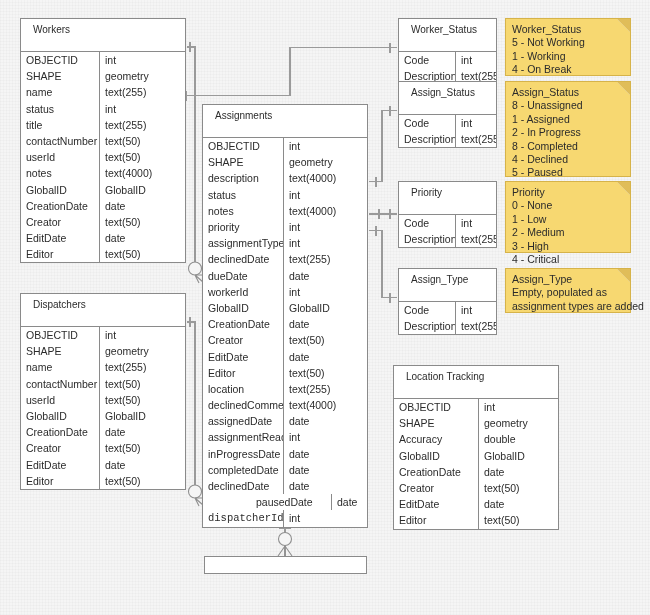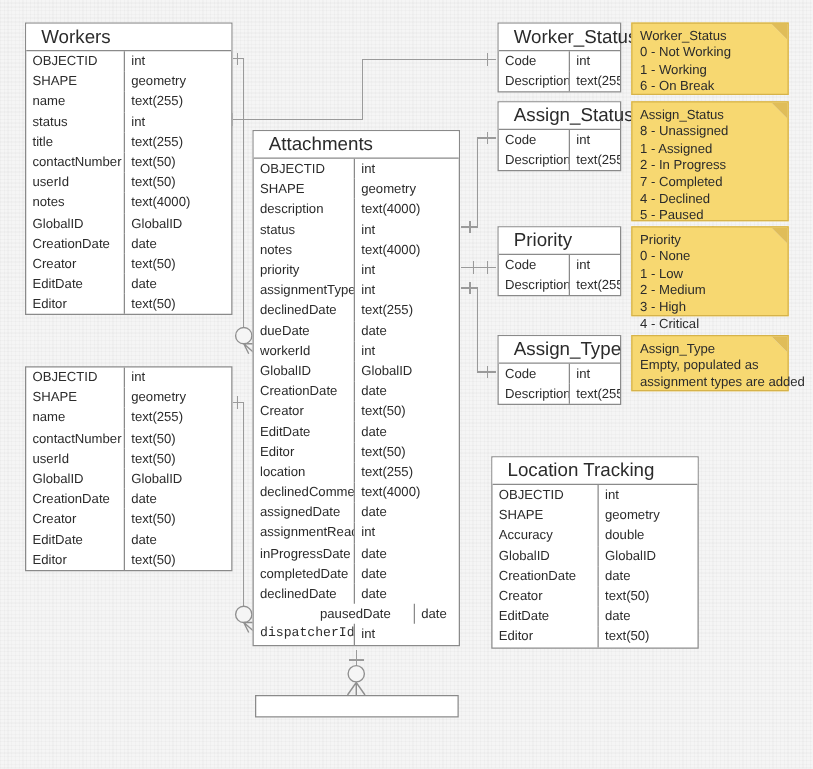--- a/index.html
+++ b/index.html
@@ -22,23 +22,23 @@
   #wires{position:absolute;left:0;top:0;width:650px;height:615px;pointer-events:none;}
 
   .entity{
     position:absolute;
     background:#ffffff;
     border:1px solid #8a8a8a;
     box-sizing:border-box;
     box-shadow:0 0 0 0 rgba(0,0,0,0);
   }
   .ent-title{
-    height:22px;line-height:22px;
+    height:33px;line-height:22px;
     padding-left:12px;
-    font-size:15px;color:#2b2b2b;
+    font-size:10px;color:#2b2b2b;
     border-bottom:1px solid #8a8a8a;
     box-sizing:border-box;
     background:#ffffff;
     white-space:nowrap;
   }
   .ent-body{display:block;}
   .row{
     display:flex;
     height:16.2px;
     box-sizing:border-box;
@@ -200,20 +200,21 @@
           <div class="c1" style="width: 78px; flex: 0 0 78px;">EditDate</div>
           <div class="c2">date</div>
         </div>
         <div class="row">
           <div class="c1" style="width: 78px; flex: 0 0 78px;">Editor</div>
           <div class="c2">text(50)</div>
         </div>
       </div>
     </div>
     <div class="entity" style="left: 20px; top: 293px; width: 166px;">
+      <div class="ent-title">Dispatchers</div>
       <div class="ent-body">
         <div class="row">
           <div class="c1" style="width: 78px; flex: 0 0 78px;">OBJECTID</div>
           <div class="c2">int</div>
         </div>
         <div class="row">
           <div class="c1" style="width: 78px; flex: 0 0 78px;">SHAPE</div>
           <div class="c2">geometry</div>
         </div>
         <div class="row">
@@ -244,21 +245,21 @@
           <div class="c1" style="width: 78px; flex: 0 0 78px;">EditDate</div>
           <div class="c2">date</div>
         </div>
         <div class="row">
           <div class="c1" style="width: 78px; flex: 0 0 78px;">Editor</div>
           <div class="c2">text(50)</div>
         </div>
       </div>
     </div>
     <div class="entity" style="left: 202px; top: 104px; width: 166px;">
-      <div class="ent-title">Attachments</div>
+      <div class="ent-title">Assignments</div>
       <div class="ent-body">
         <div class="row">
           <div class="c1" style="width: 80px; flex: 0 0 80px;">OBJECTID</div>
           <div class="c2">int</div>
         </div>
         <div class="row">
           <div class="c1" style="width: 80px; flex: 0 0 80px;">SHAPE</div>
           <div class="c2">geometry</div>
         </div>
         <div class="row">
@@ -445,32 +446,32 @@
         <div class="row empty-row"></div>
       </div>
     </div>
   </div>
 
 <div id="notes">
     <div class="note" style="left: 505px; top: 18px; width: 126px; height: 58px;">
       <div class="fold2"></div>
       <div class="fold"></div>
       <div class="note-title">Worker_Status</div>
-      <div class="note-line">0 - Not Working</div>
+      <div class="note-line">5 - Not Working</div>
       <div class="note-line">1 - Working</div>
-      <div class="note-line">6 - On Break</div>
+      <div class="note-line">4 - On Break</div>
     </div>
     <div class="note" style="left: 505px; top: 81px; width: 126px; height: 96px;">
       <div class="fold2"></div>
       <div class="fold"></div>
       <div class="note-title">Assign_Status</div>
       <div class="note-line">8 - Unassigned</div>
       <div class="note-line">1 - Assigned</div>
       <div class="note-line">2 - In Progress</div>
-      <div class="note-line">7 - Completed</div>
+      <div class="note-line">8 - Completed</div>
       <div class="note-line">4 - Declined</div>
       <div class="note-line">5 - Paused</div>
       <div class="note-line">6 - Canceled</div>
     </div>
     <div class="note" style="left: 505px; top: 181px; width: 126px; height: 72px;">
       <div class="fold2"></div>
       <div class="fold"></div>
       <div class="note-title">Priority</div>
       <div class="note-line">0 - None</div>
       <div class="note-line">1 - Low</div>

